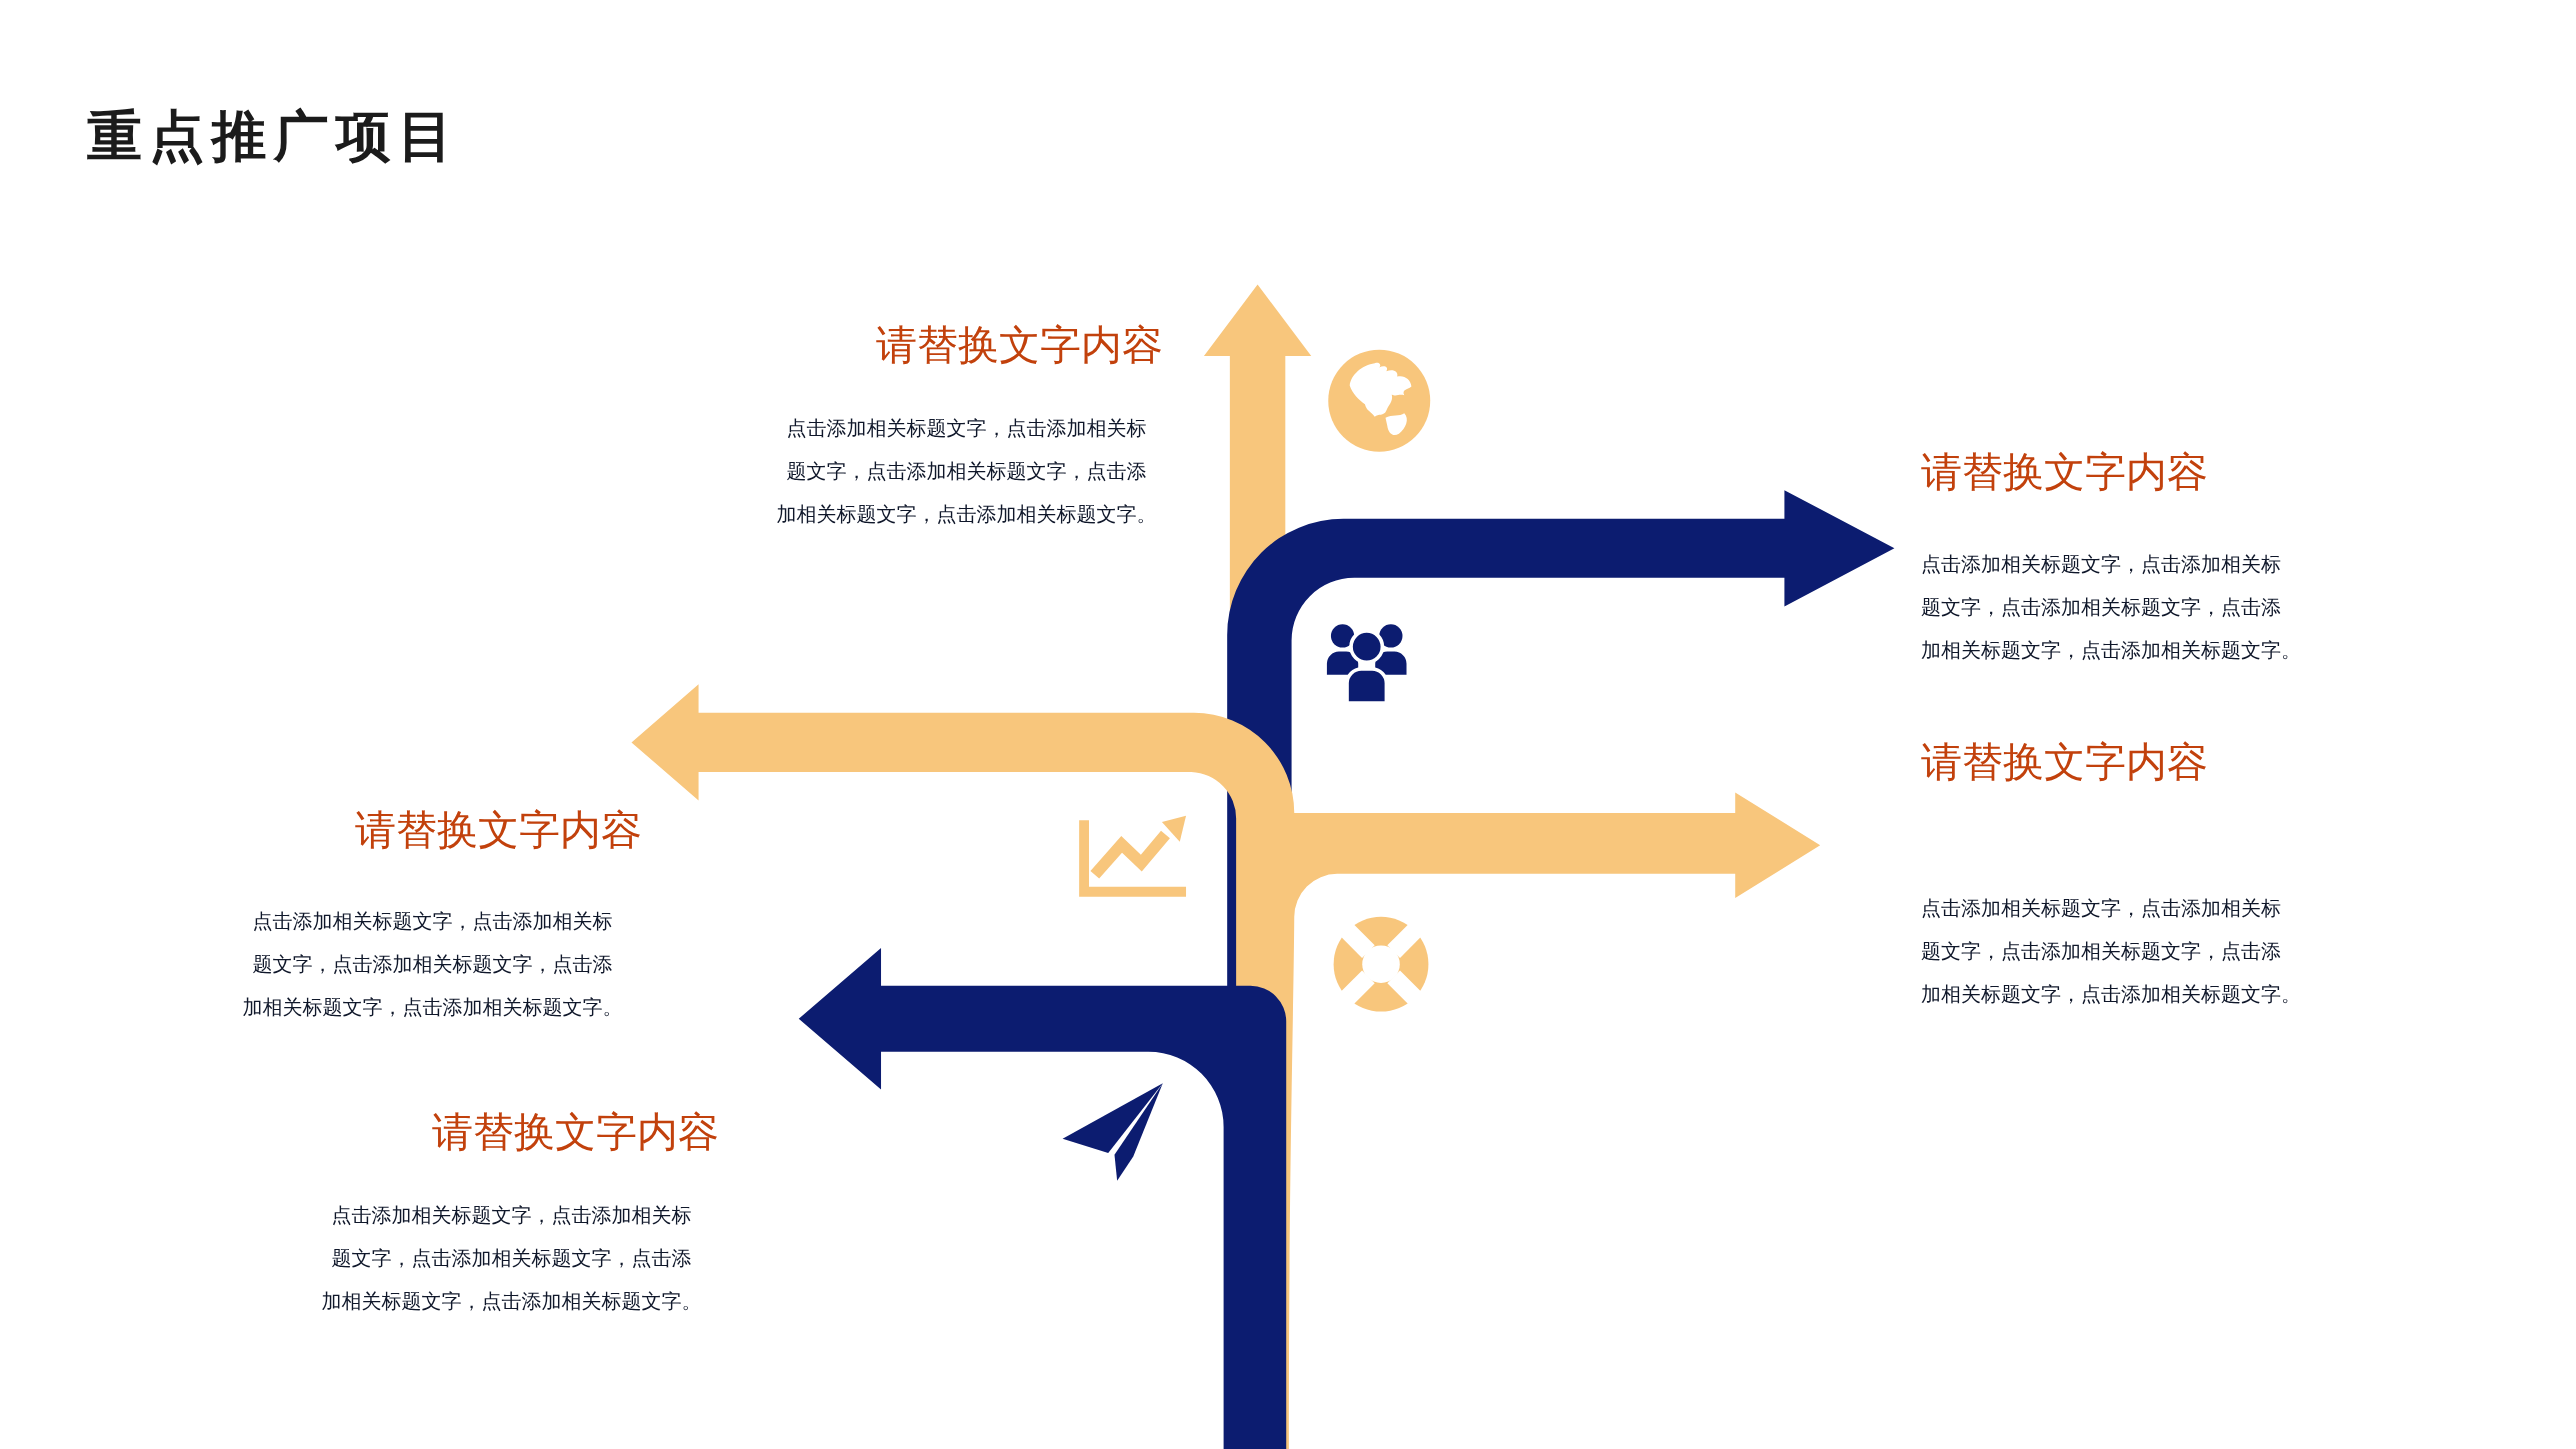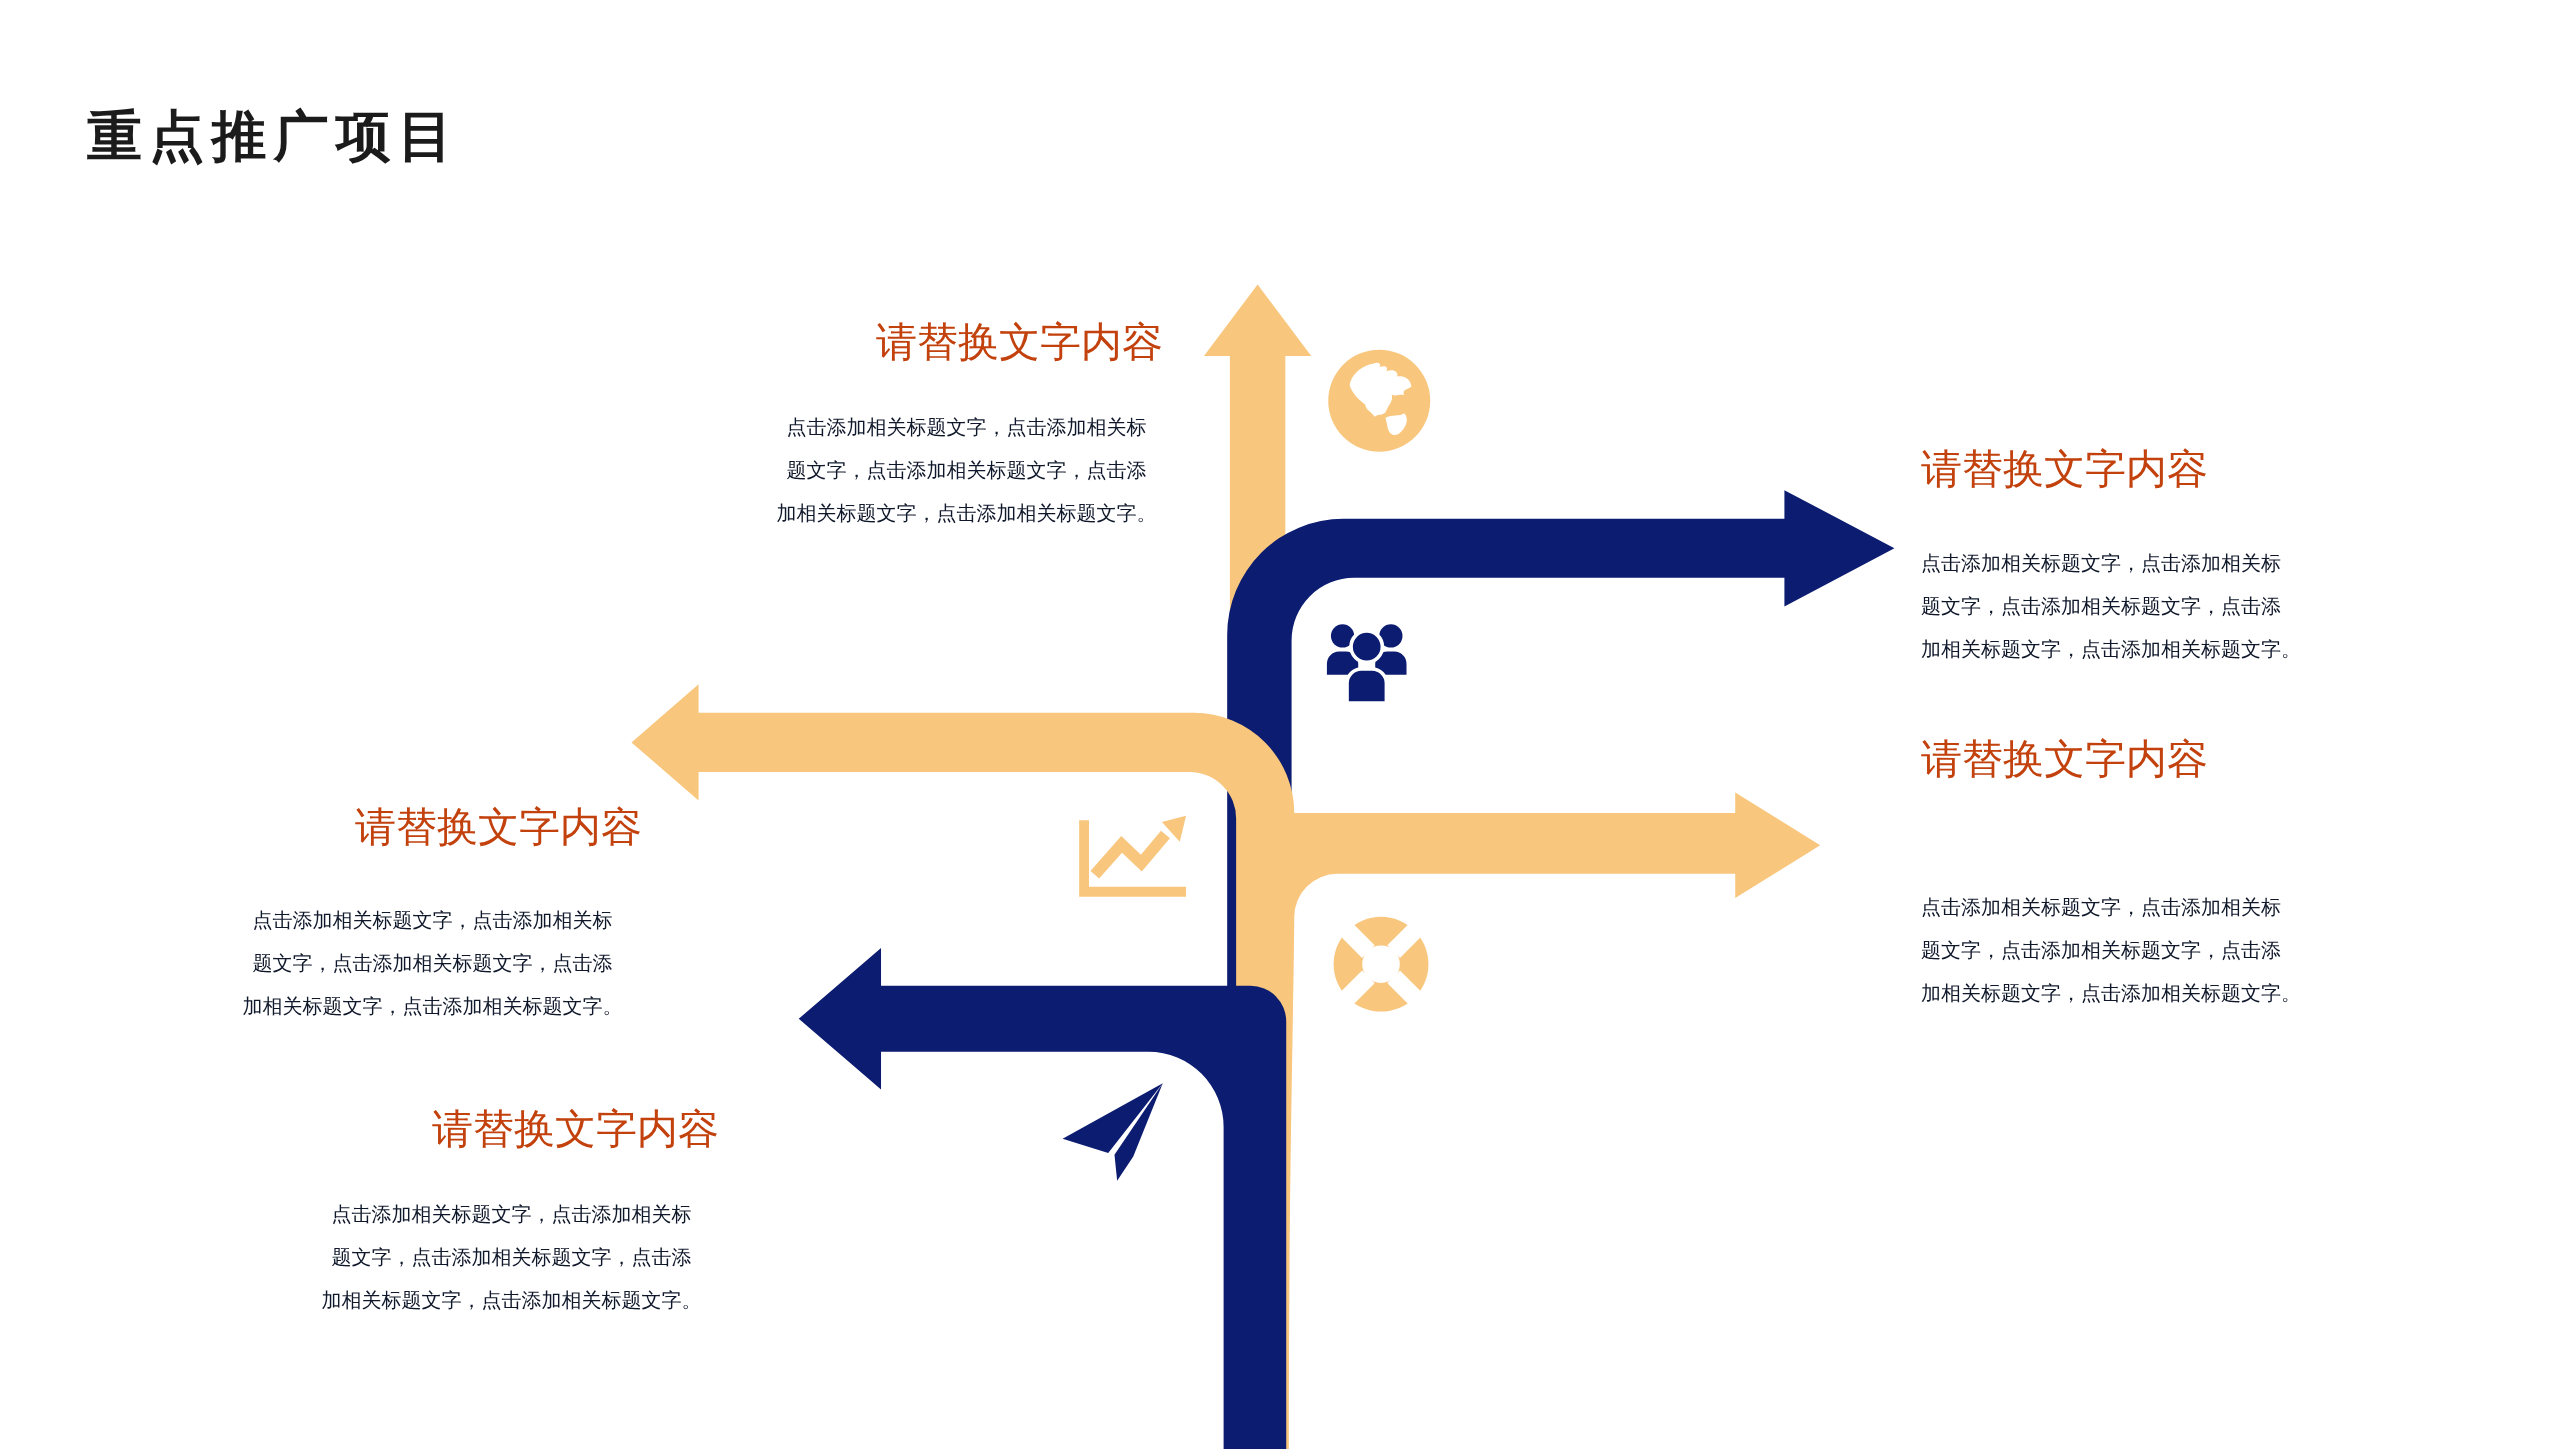--- a/index.html
+++ b/index.html
@@ -1,18 +1,18 @@
 <!DOCTYPE html>
 <html style="font-size:14.3px"><head>
 <meta charset="utf-8">
 <style>
   html,body{margin:0;padding:0;background:#ffffff;}
   #stage{
     position:relative;width:2326px;height:1449px;overflow:hidden;background:#ffffff;
-    font-family:Liberation Mono, monospace;
+    font-family:Liberation Serif, serif;
   }
   #art{position:absolute;left:0;top:0;width:2576px;height:1449px;}
   .slide-title{
     position:absolute;left:87px;top:100px;
     font-size:55px;letter-spacing:7.2px;color:#1b1b1b;font-weight:600;
     white-space:nowrap;
   }
   .blk-heading{
     position:absolute;font-size:41px;color:#c2410c;line-height:54px;
     white-space:nowrap;font-weight:400;

